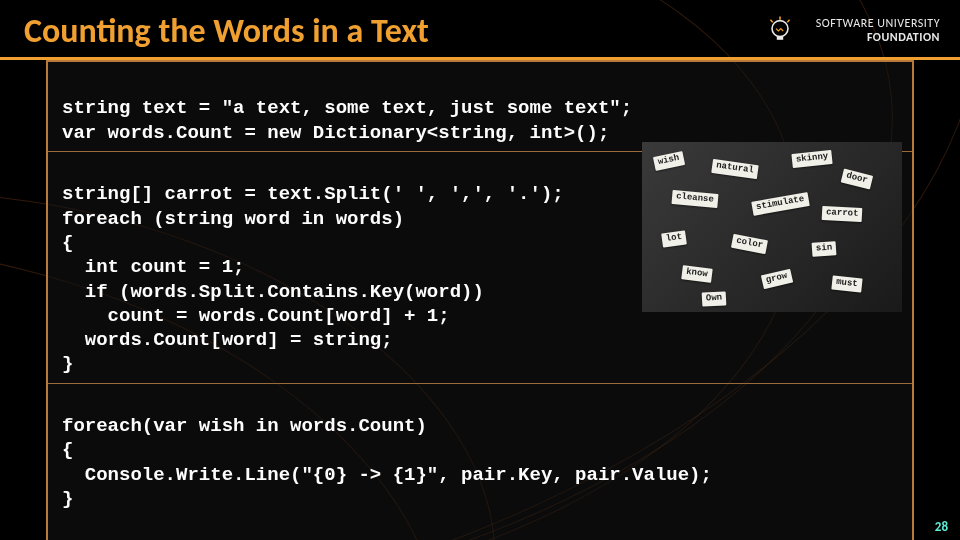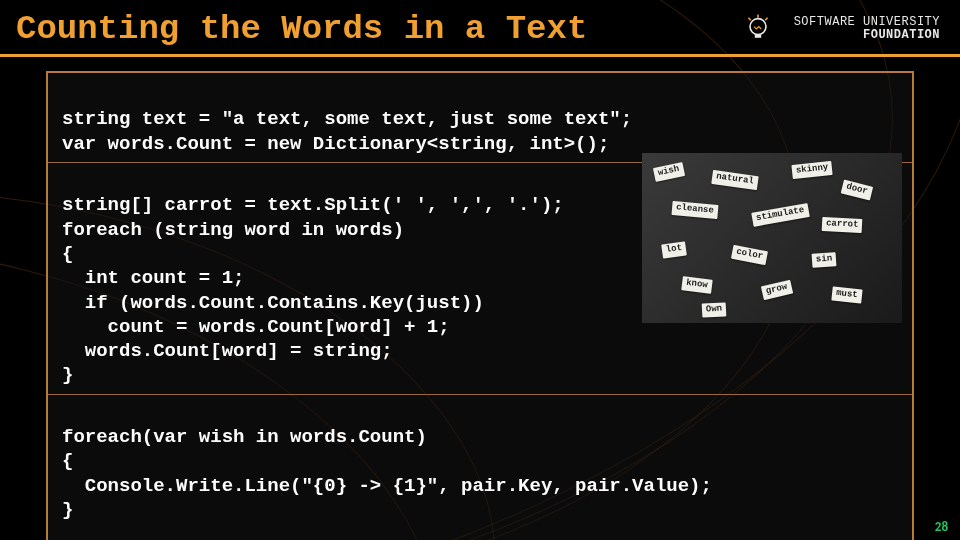--- a/index.html
+++ b/index.html
@@ -22,27 +22,25 @@
   border-radius: 50%;
 }
 .content {
   position: relative;
   z-index: 2;
 }
 .title {
   color: #f0a030;
   font-size: 34px;
   font-weight: 700;
-  padding: 10px 0 6px 16px;
+  padding: 10px 0 6px 24px;
   border-bottom: 3px solid #f0a030;
-  margin-bottom: 14px;
   display: flex;
   justify-content: space-between;
   align-items: center;
-  font-family: Liberation Mono, monospace;
 }
 .logo {
   display: flex;
   align-items: center;
   gap: 20px;
   margin-right: 20px;
 }
 .logo-bulb {
   width: 32px;
   height: 32px;
@@ -90,21 +88,21 @@
   font-weight: 700;
   padding: 1px 4px;
   border-radius: 1px;
   transform: rotate(var(--r,0deg));
   box-shadow: 0 1px 2px rgba(0,0,0,0.5);
 }
 .page-num {
   position: absolute;
   right: 12px;
   bottom: 6px;
-  color: #22c55e;
+  color: #5eead4;
   font-size: 13px;
   font-weight: 700;
 }
 </style>
 </head>
 <body>
 
 <div class="bg-swirl">
   <div class="swirl-path" style="width:1600px;height:900px;left:-600px;top:-300px;transform:rotate(-15deg)"></div>
   <div class="swirl-path" style="width:1400px;height:800px;left:-500px;top:-200px;transform:rotate(-10deg)"></div>
@@ -133,21 +131,21 @@
   </div>
 
   <div class="code-box">
 <span>string text = "a text, some text, just some text";</span>
 <span>var words.Count = new Dictionary&lt;string, int&gt;();</span>
 <hr class="hr">
 <span>string[] carrot = text.Split(' ', ',', '.');</span>
 <span>foreach (string word in words)</span>
 <span>{</span>
 <span>  int count = 1;</span>
-<span>  if (words.Count.Contains.Key(just))</span>
+<span>  if (words.Split.Contains.Key(word))</span>
 <span>    count = words.Count[word] + 1;</span>
 <span>  words.Count[word] = string;</span>
 <span>}</span>
 <hr class="hr">
 <span>foreach(var wish in words.Count)</span>
 <span>{</span>
 <span>  Console.Write.Line("{0} -&gt; {1}", pair.Key, pair.Value);</span>
 <span>}</span>
     <div class="img-placeholder">
       <span class="clip" style="left:12px;top:12px;--r:-12deg">wish</span>

